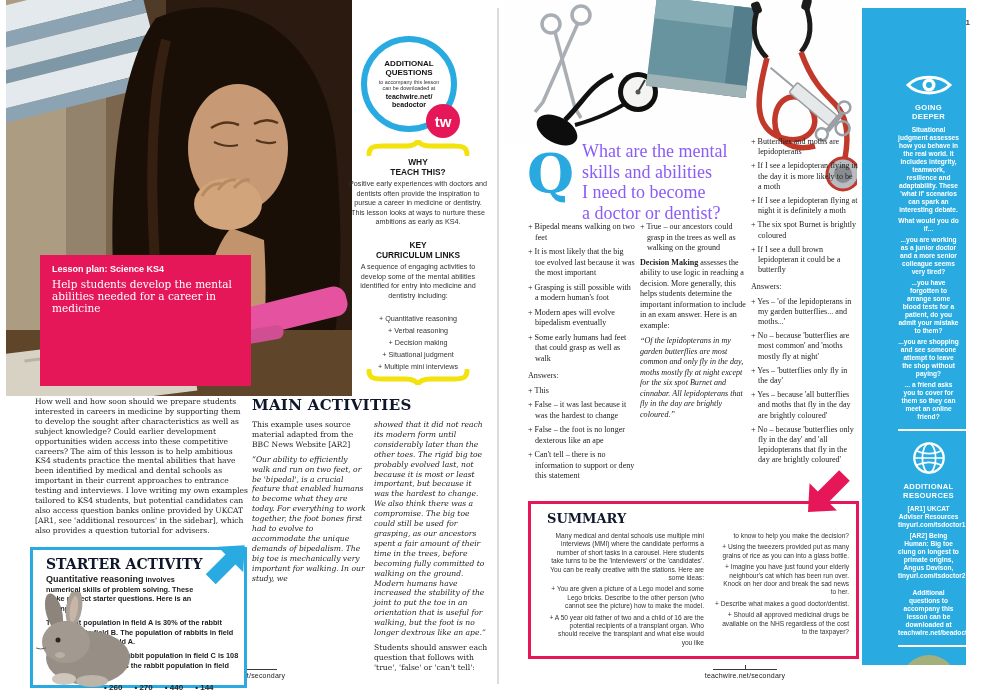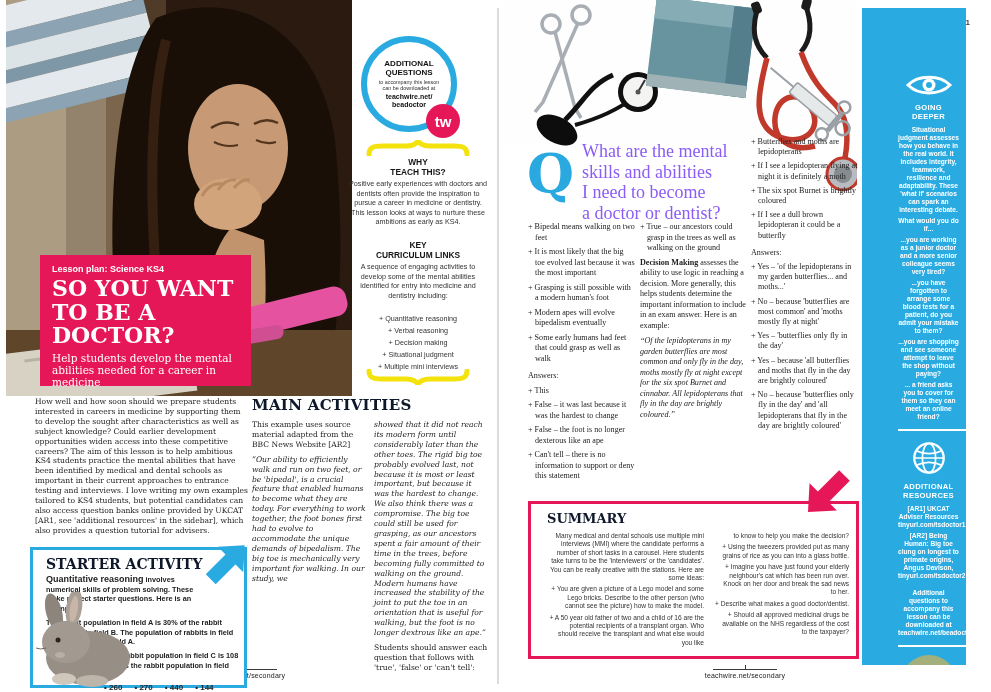--- a/index.html
+++ b/index.html
@@ -131,23 +131,20 @@
       </div>
     <div class="abs" style="left:21px;top:341px;">
       <svg width="104" height="16" viewBox="0 0 104 16">
         <path d="M3,2 C3,9 8,10 16,10 L40,10 C47,10 50,12 52,15 C54,12 57,10 64,10 L88,10 C96,10 101,9 101,2" fill="none" stroke="#f4e20c" stroke-width="5" stroke-linecap="round"></path>
       </svg>
     </div>
   </div>
 
   <div class="abs redbox" style="left:40px;top:255px;width:211px;height:131px;">
     <div class="kicker">Lesson plan: Science KS4</div>
-    <div class="title pre">SO YOU WANT
-TO BE A
-DOCTOR?</div>
     <div class="stand">Help students develop the mental abilities needed for a career in medicine</div>
   </div>
 
   <div class="abs serifL" style="left:35px;top:397px;width:213px;">How well and how soon should we prepare students interested in careers in medicine by supporting them to develop the sought after characteristics as well as subject knowledge? Could earlier development opportunities widen access into these competitive careers? The aim of this lesson is to help ambitious KS4 students practice the mental abilities that have been identified by medical and dental schools as important in their current approaches to entrance testing and interviews. I love writing my own examples tailored to KS4 students, but potential candidates can also access question banks online provided by UKCAT [AR1, see 'additional resources' in the sidebar], which also provides a question tutorial for advisers.</div>
 
   <div class="abs slab" style="left:252px;top:396px;font-size:15px;letter-spacing:.3px;">MAIN ACTIVITIES</div>
   <div class="abs serifL" style="left:252px;top:420px;width:114px;">
       <div class="li-p">This example uses source material adapted from the BBC News Website [AR2]</div>
       <div class="li-quote">“Our ability to efficiently walk and run on two feet, or be 'bipedal', is a crucial feature that enabled humans to become what they are today. For everything to work together, the foot bones first had to evolve to accommodate the unique demands of bipedalism. The big toe is mechanically very important for walking. In our study, we</div>
     </div>
@@ -257,20 +254,21 @@
       <div class="li-bullet">False – the foot is no longer dexterous like an ape</div>
       <div class="li-bullet">Can't tell – there is no information to support or deny this statement</div>
     </div>
   <div class="abs serifR" style="left:640px;top:222px;width:107px;">
       <div class="li-bullet">True – our ancestors could grasp in the trees as well as walking on the ground</div>
       <div class="li-lead"><b>Decision Making</b> assesses the ability to use logic in reaching a decision. More generally, this helps students determine the important information to include in an exam answer. Here is an example:</div>
       <div class="li-quote">“Of the lepidopterans in my garden butterflies are most common and only fly in the day, moths mostly fly at night except for the six spot Burnet and cinnabar. All lepidopterans that fly in the day are brightly coloured.”</div>
     </div>
   <div class="abs serifR" style="left:751px;top:137px;width:107px;line-height:10.2px;">
       <div class="li-bullet">Butterflies and moths are lepidopterans</div>
+      <div class="li-bullet">If I see a lepidopteran flying in the day it is more likely to be a moth</div>
       <div class="li-bullet">If I see a lepidopteran flying at night it is definitely a moth</div>
       <div class="li-bullet">The six spot Burnet is brightly coloured</div>
       <div class="li-bullet">If I see a dull brown lepidopteran it could be a butterfly</div>
       <div class="li-label">Answers:</div>
       <div class="li-bullet">Yes – 'of the lepidopterans in my garden butterflies... and moths...'</div>
       <div class="li-bullet">No – because 'butterflies are most common' and 'moths mostly fly at night'</div>
       <div class="li-bullet">Yes – 'butterflies only fly in the day'</div>
       <div class="li-bullet">Yes – because 'all butterflies and moths that fly in the day are brightly coloured'</div>
       <div class="li-bullet">No – because 'butterflies only fly in the day' and 'all lepidopterans that fly in the day are brightly coloured'</div>
     </div>

